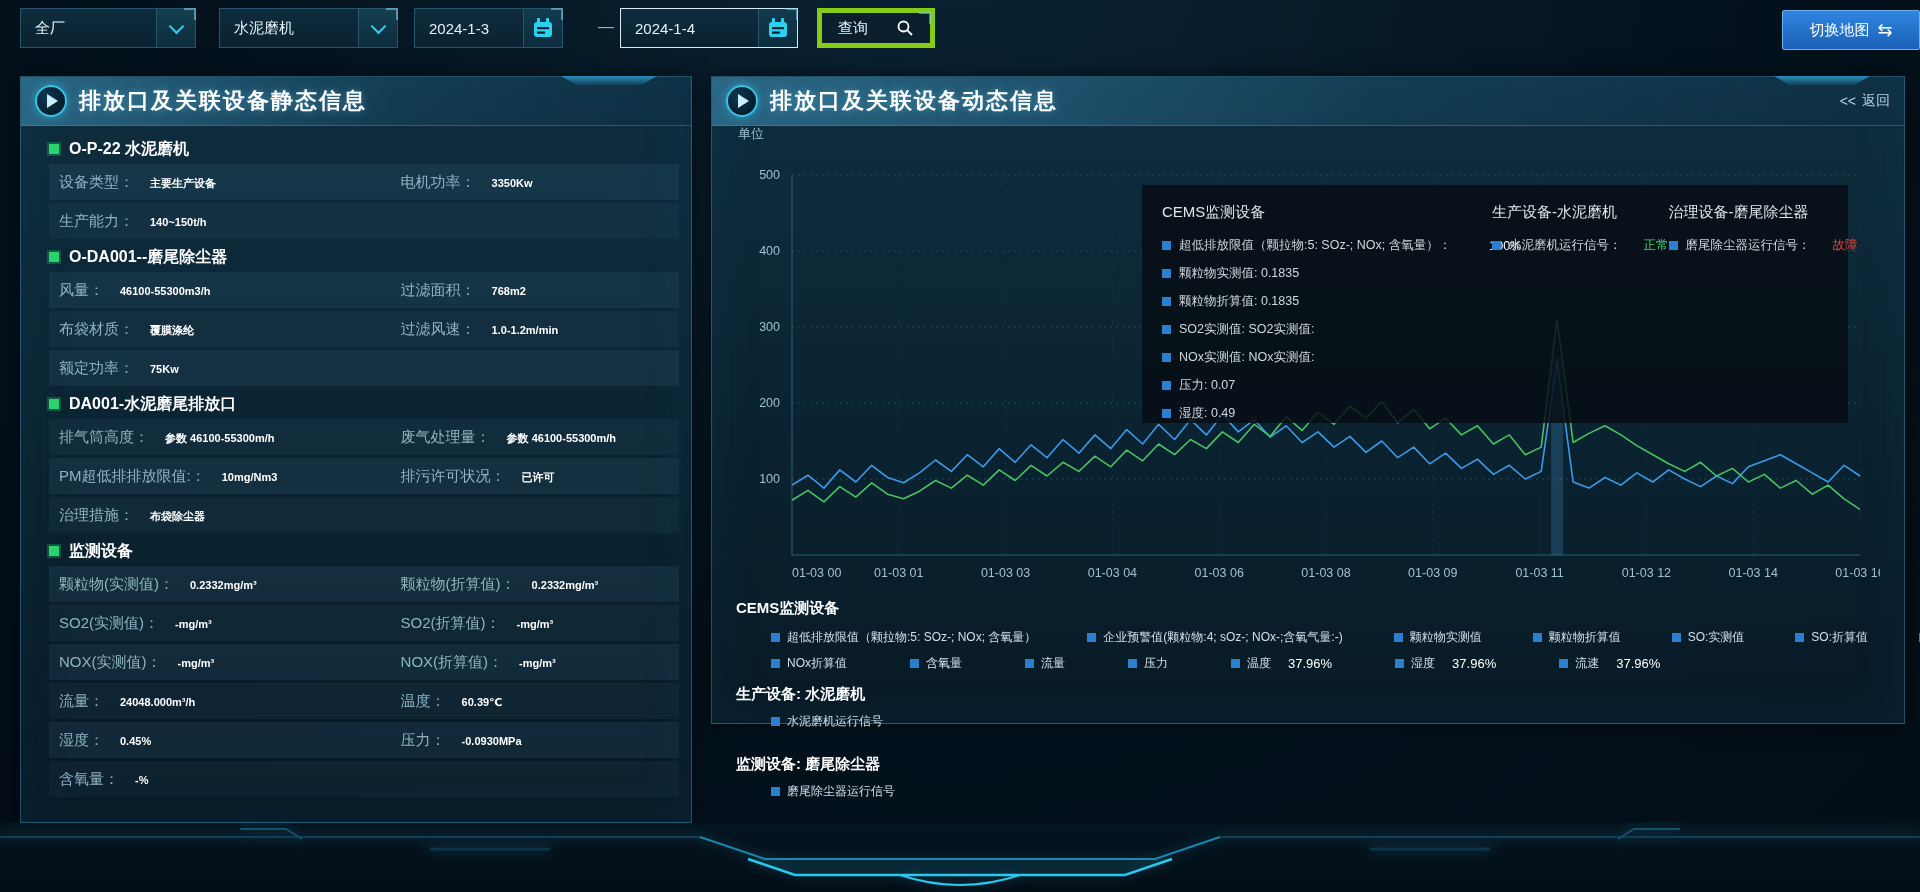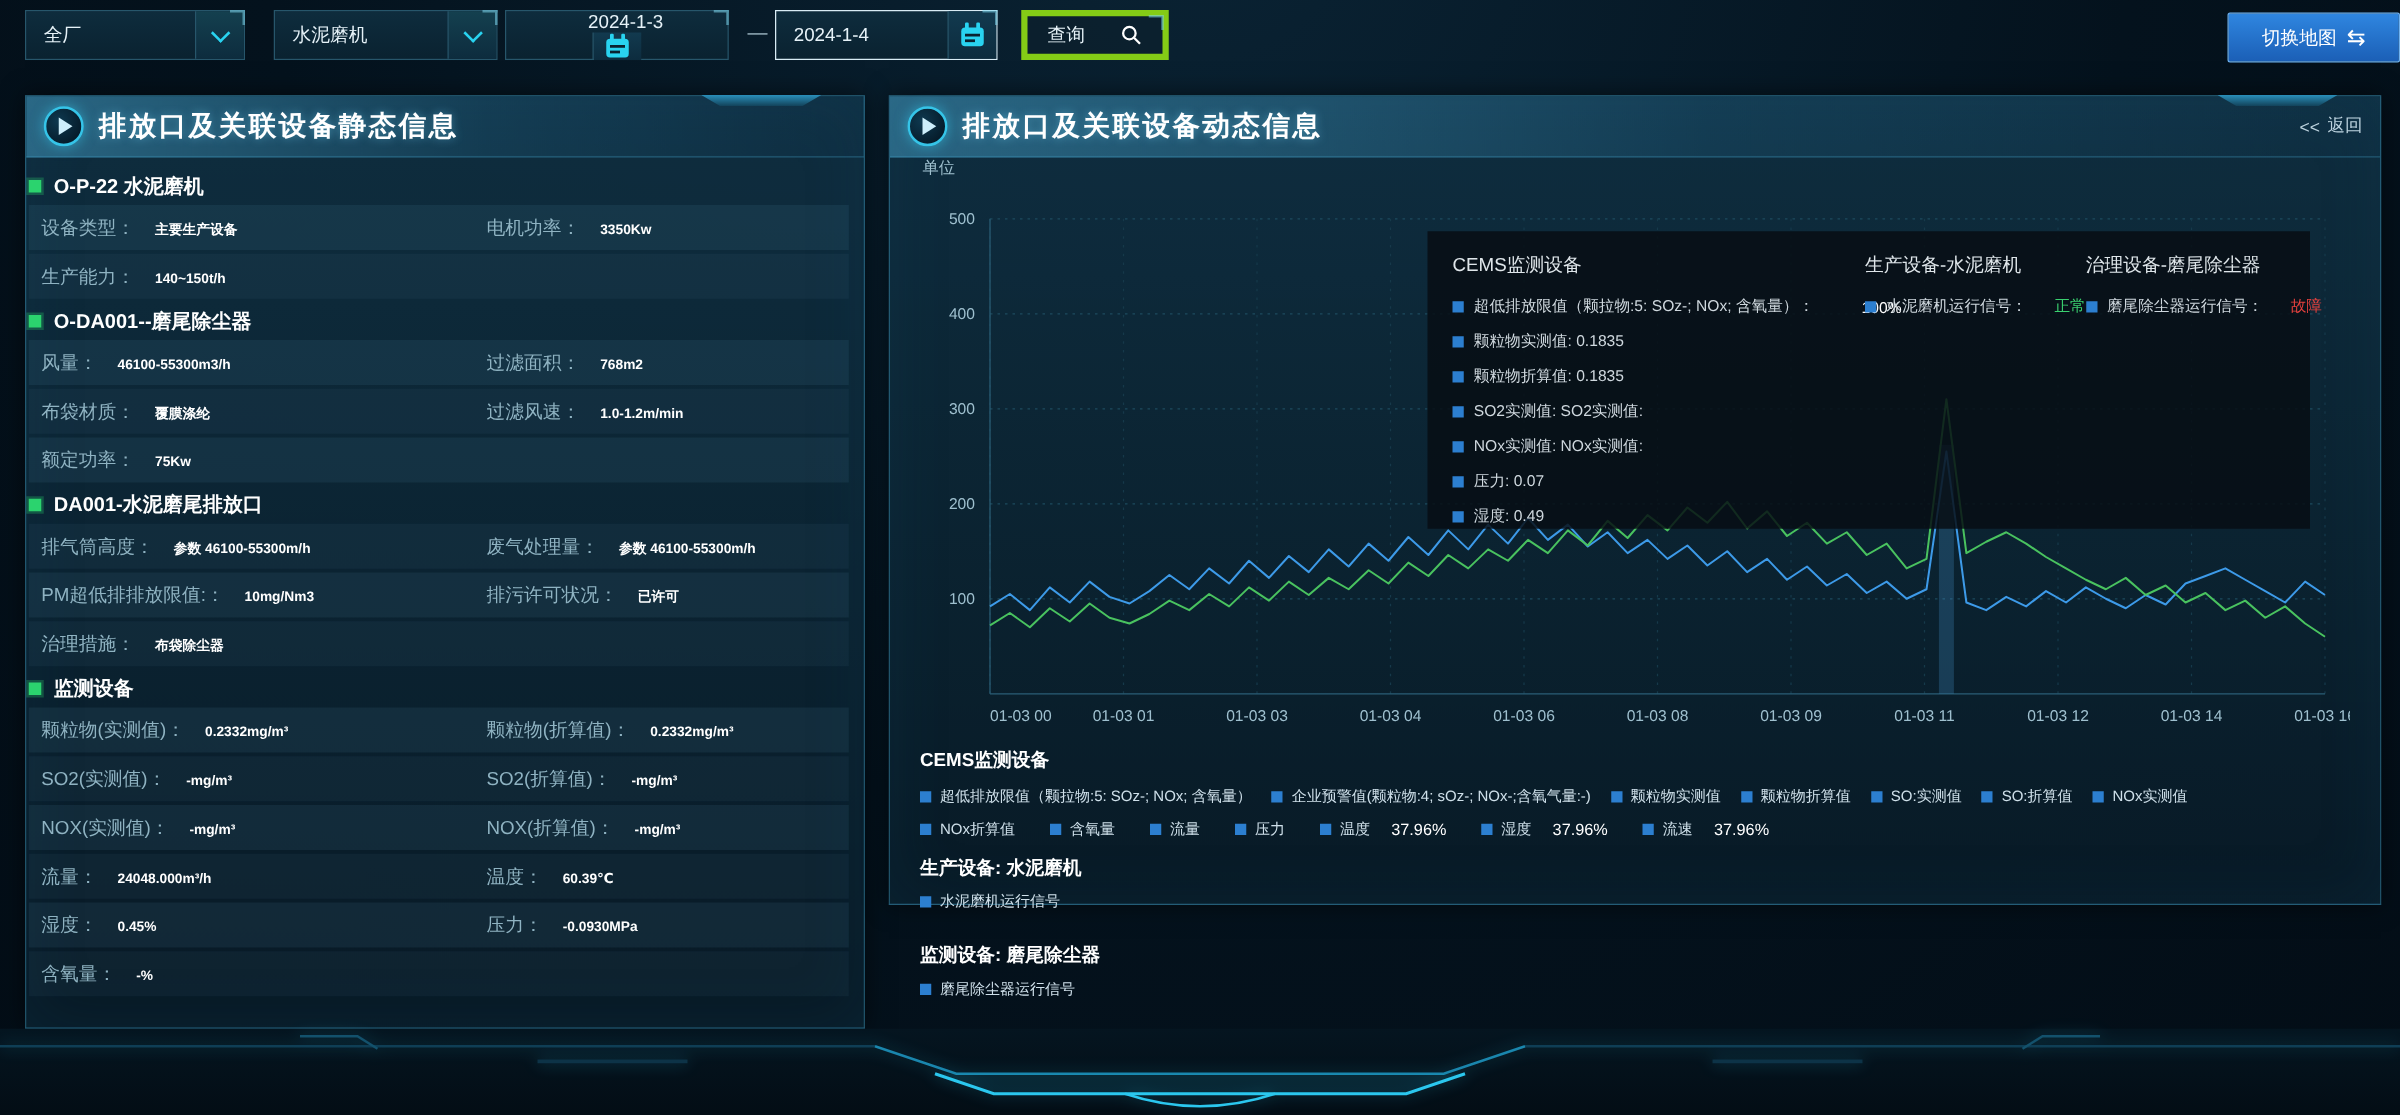--- a/index.html
+++ b/index.html
@@ -15,21 +15,21 @@
   .ctl::after{content:"";position:absolute;right:-1px;top:-1px;width:10px;height:10px;
     border-top:2px solid #7fd8ef;border-right:2px solid #7fd8ef;opacity:.55;}
   .sel-btn{width:38px;height:100%;border-left:1px solid #27566b;
     background:linear-gradient(180deg,#14404f,#0d2c3e);display:flex;align-items:center;justify-content:center;}
   .chev{width:9px;height:9px;border-left:2px solid #29d3f0;border-bottom:2px solid #29d3f0;
     transform:rotate(-45deg);margin-top:-4px;}
   .cal-btn{width:38px;height:100%;border-left:1px solid #27566b;display:flex;align-items:center;justify-content:center;
     background:linear-gradient(180deg,#123a4f,#0d2c3e);}
   #sel-plant{left:20px;width:176px;}
   #sel-device{left:219px;width:179px;}
-  #date-start{left:404px;width:179px;flex-direction:column;}
+  #date-start{left:414px;width:149px;}
   #date-end{left:620px;width:178px;border:1px solid #d8ecf5;}
   .range-sep{position:absolute;left:598px;top:18px;color:#9fb8c4;font-size:16px;}
   #query-btn{left:817px;width:118px;cursor:pointer;justify-content:space-between;padding:0 16px;}
   #query-btn{border:5px solid #84cc16;background:rgba(12,32,46,.75);font-family:Liberation Serif, serif;}
   #switch-map{position:absolute;left:1782px;top:10px;width:136px;height:38px;
     background:linear-gradient(180deg,#2f86e0,#1b5fb6);border:1px solid #6db1f0;border-radius:2px;
     color:#fff;font-size:15px;display:flex;align-items:center;justify-content:center;gap:8px;cursor:pointer;text-align:right;}
   
   .panel{position:absolute;top:76px;box-sizing:border-box;
     background:linear-gradient(180deg,rgba(15,46,64,.96),rgba(8,26,38,.97));
@@ -45,21 +45,21 @@
   .play-icon{width:28px;height:28px;border-radius:50%;flex:0 0 28px;position:relative;
     background:radial-gradient(circle at 35% 35%, #0e3950, #061d2c 72%);
     border:2px solid #35c4e8;box-shadow:0 0 10px rgba(53,196,232,.6);}
   .play-icon::after{content:"";position:absolute;left:10px;top:7px;border-left:11px solid #cdeefb;
     border-top:7px solid transparent;border-bottom:7px solid transparent;}
   .corner-tab{position:absolute;top:-1px;right:34px;width:96px;height:9px;
     background:linear-gradient(180deg,#2a8fba,#124158);
     clip-path:polygon(0 0,100% 0,84% 100%,16% 100%);}
   .back-link{position:absolute;right:14px;top:15px;color:#bcd2de;font-size:14px;cursor:pointer;display:flex;gap:6px;align-items:center;font-weight:normal;letter-spacing:0;}
   
-  .lp-body{padding:8px 12px 0 2px;}
+  .lp-body{padding:8px 12px 0 28px;}
   .section-heading{display:flex;align-items:center;gap:10px;height:30px;color:#fff;font-weight:bold;font-size:16px;}
   .bullet{width:10px;height:10px;background:#2bd36e;box-shadow:0 0 0 2px rgba(43,211,110,.28);flex:0 0 10px;}
   .info-row{display:flex;min-height:36px;margin-bottom:3px;align-items:center;padding:0 10px;box-sizing:border-box;}
   .info-row.a{background:rgba(120,190,225,.085);}
   .info-row.b{background:rgba(120,190,225,.055);}
   .cell{display:flex;align-items:baseline;gap:16px;flex:0 0 56%;overflow:hidden;white-space:nowrap;}
   .cell:nth-child(2){flex:0 0 44%;}
   .cell .lbl{color:#8fb3c2;font-size:15px;}
   .cell .val{color:#fff;font-weight:bold;font-size:11px;}
   
@@ -75,21 +75,21 @@
   .sq{width:9px;height:9px;background:#2c7fd0;flex:0 0 9px;}
   .tt-val{margin-left:30px;color:#fff;}
   .st-ok{color:#3ad06f;margin-left:14px;}
   .st-err{color:#e5413e;margin-left:14px;}
   
   .lg-title{position:absolute;left:24px;color:#fff;font-weight:bold;font-size:15px;}
   #cems-title{top:522px;}
   .legend-row{position:absolute;left:24px;display:flex;gap:16px;color:#cfe0ea;font-size:12px;white-space:nowrap;width:1150px;}
   #legend-row1{top:552px;}
   #legend-row2{top:578px;gap:28px;}
-  .legend-item{display:flex;align-items:center;gap:7px;cursor:pointer;}
+  .legend-item{display:flex;align-items:center;gap:7px;cursor:pointer;margin-left:35px;}
   .legend-item .lv{color:#fff;margin-left:10px;font-size:13px;}
   #prod-title{top:608px;}
   #prod-row{top:636px;}
   #mon-title{top:678px;}
   #mon-row{top:706px;}
   
   .bottom-deco{position:absolute;left:0;top:823px;width:1920px;height:69px;
     background:linear-gradient(180deg,#051520,#030d15);}
   .bottom-deco svg{filter:drop-shadow(0 0 6px rgba(43,199,238,.35));}
 </style>

